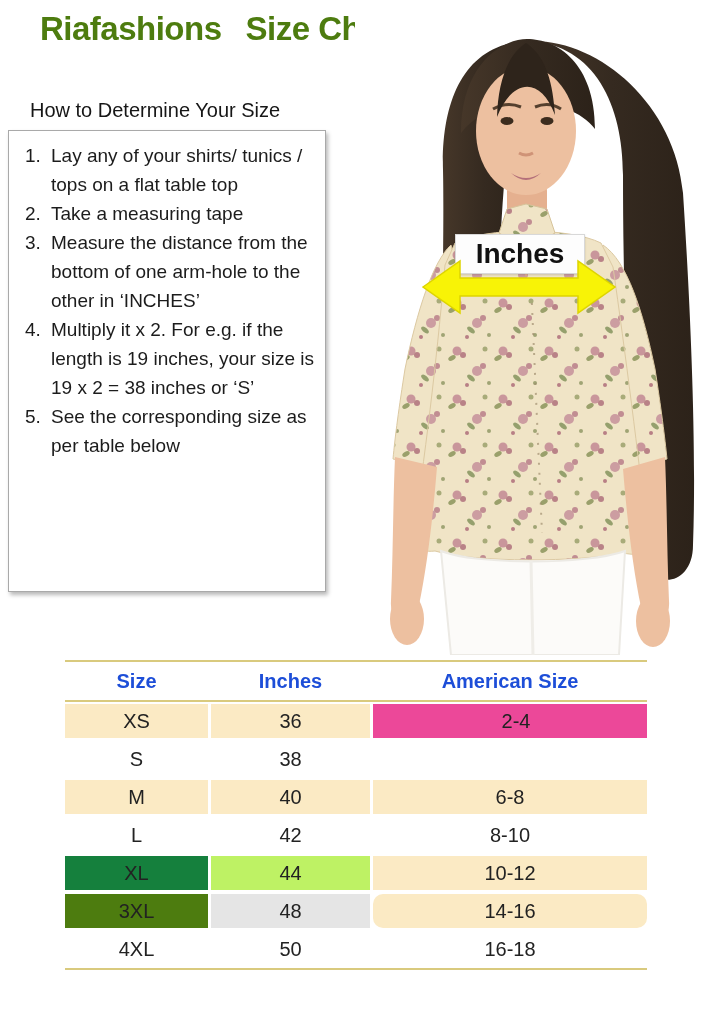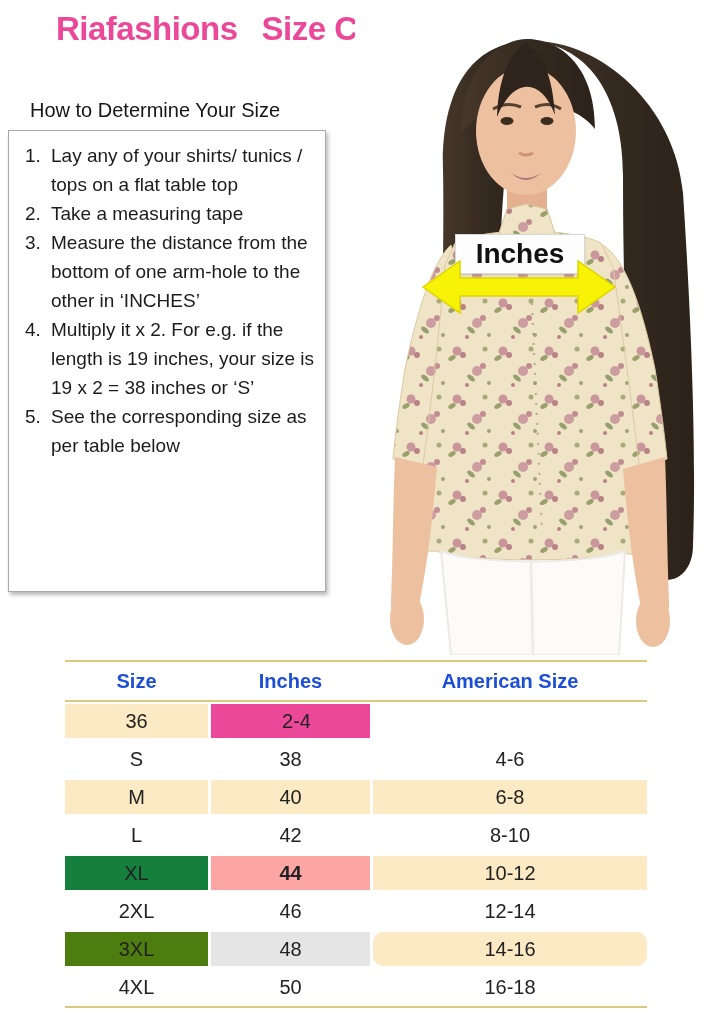--- a/index.html
+++ b/index.html
@@ -1,22 +1,22 @@
 <!DOCTYPE html>
 <html><head>
 <meta charset="utf-8">
 <style>
   html,body{margin:0;padding:0;background:#fff;}
   .canvas{
     position:relative;width:709px;height:1024px;background:#fff;overflow:hidden;
     font-family:"Liberation Sans", sans-serif;color:#1b1b1b;
   }
   
-  .title-row{position:absolute;left:56px;top:10px;display:flex;gap:24px;
-    font-size:33px;font-weight:bold;letter-spacing:-0.5px;color:#ec4899;}
+  .title-row{position:absolute;left:40px;top:10px;display:flex;gap:24px;
+    font-size:33px;font-weight:bold;letter-spacing:-0.5px;color:#4d7c0f;}
   .howto-heading{position:absolute;left:30px;top:99px;font-size:20px;color:#161616;}
   
   .instr-box{position:absolute;left:8px;top:130px;width:318px;height:462px;
     background:#fff;border:1px solid #a9a9a9;box-sizing:border-box;
     box-shadow:2px 3px 4px rgba(0,0,0,0.28);}
   .steps{margin:0;padding:10px 6px 0 6px;}
   .step{display:grid;grid-template-columns:36px 1fr;font-size:19px;line-height:29px;color:#1c1c1c;}
   .step .num{padding-left:10px;}
   
   .photo{position:absolute;left:355px;top:5px;width:354px;height:650px;overflow:hidden;background:#fff;}
@@ -150,47 +150,42 @@
   <div class="size-table">
     <div class="rule" style="border-top-color: rgb(217, 202, 126);"></div>
     <div class="thead">
       <span>Size</span>
       <span>Inches</span>
       <span>American Size</span>
     </div>
     <div class="rule" style="border-top-color: rgb(217, 202, 126);"></div>
     <div id="table-body">
         <div class="trow shaded">
+          <span class="cell" style="background: rgb(251, 234, 196);">XS</span>
           <span class="cell" style="background: rgb(251, 234, 196);">36</span>
           <span class="cell" style="background: #ec4899; padding-left: 12px;">2-4</span>
         </div>
         <div class="trow">
           <span class="cell">S</span>
           <span class="cell">38</span>
-          <span class="cell">4-6</span>
         </div>
         <div class="trow shaded">
           <span class="cell" style="background: rgb(251, 234, 196);">M</span>
           <span class="cell" style="background: rgb(251, 234, 196);">40</span>
           <span class="cell" style="background: rgb(251, 234, 196);">6-8</span>
         </div>
         <div class="trow">
           <span class="cell">L</span>
           <span class="cell">42</span>
           <span class="cell">8-10</span>
         </div>
         <div class="trow shaded">
           <span class="cell" style="background: #15803d;">XL</span>
-          <span class="cell" style="background: #fca5a5; font-weight: bold;">44</span>
+          <span class="cell" style="background: #bef264;">44</span>
           <span class="cell" style="background: rgb(251, 234, 196);">10-12</span>
-        </div>
-        <div class="trow">
-          <span class="cell">2XL</span>
-          <span class="cell">46</span>
-          <span class="cell">12-14</span>
         </div>
         <div class="trow shaded">
           <span class="cell" style="background: #4d7c0f;">3XL</span>
           <span class="cell" style="background: #e5e5e5;">48</span>
           <span class="cell" style="background: rgb(251, 234, 196); border-radius: 10px;">14-16</span>
         </div>
         <div class="trow">
           <span class="cell">4XL</span>
           <span class="cell">50</span>
           <span class="cell">16-18</span>

